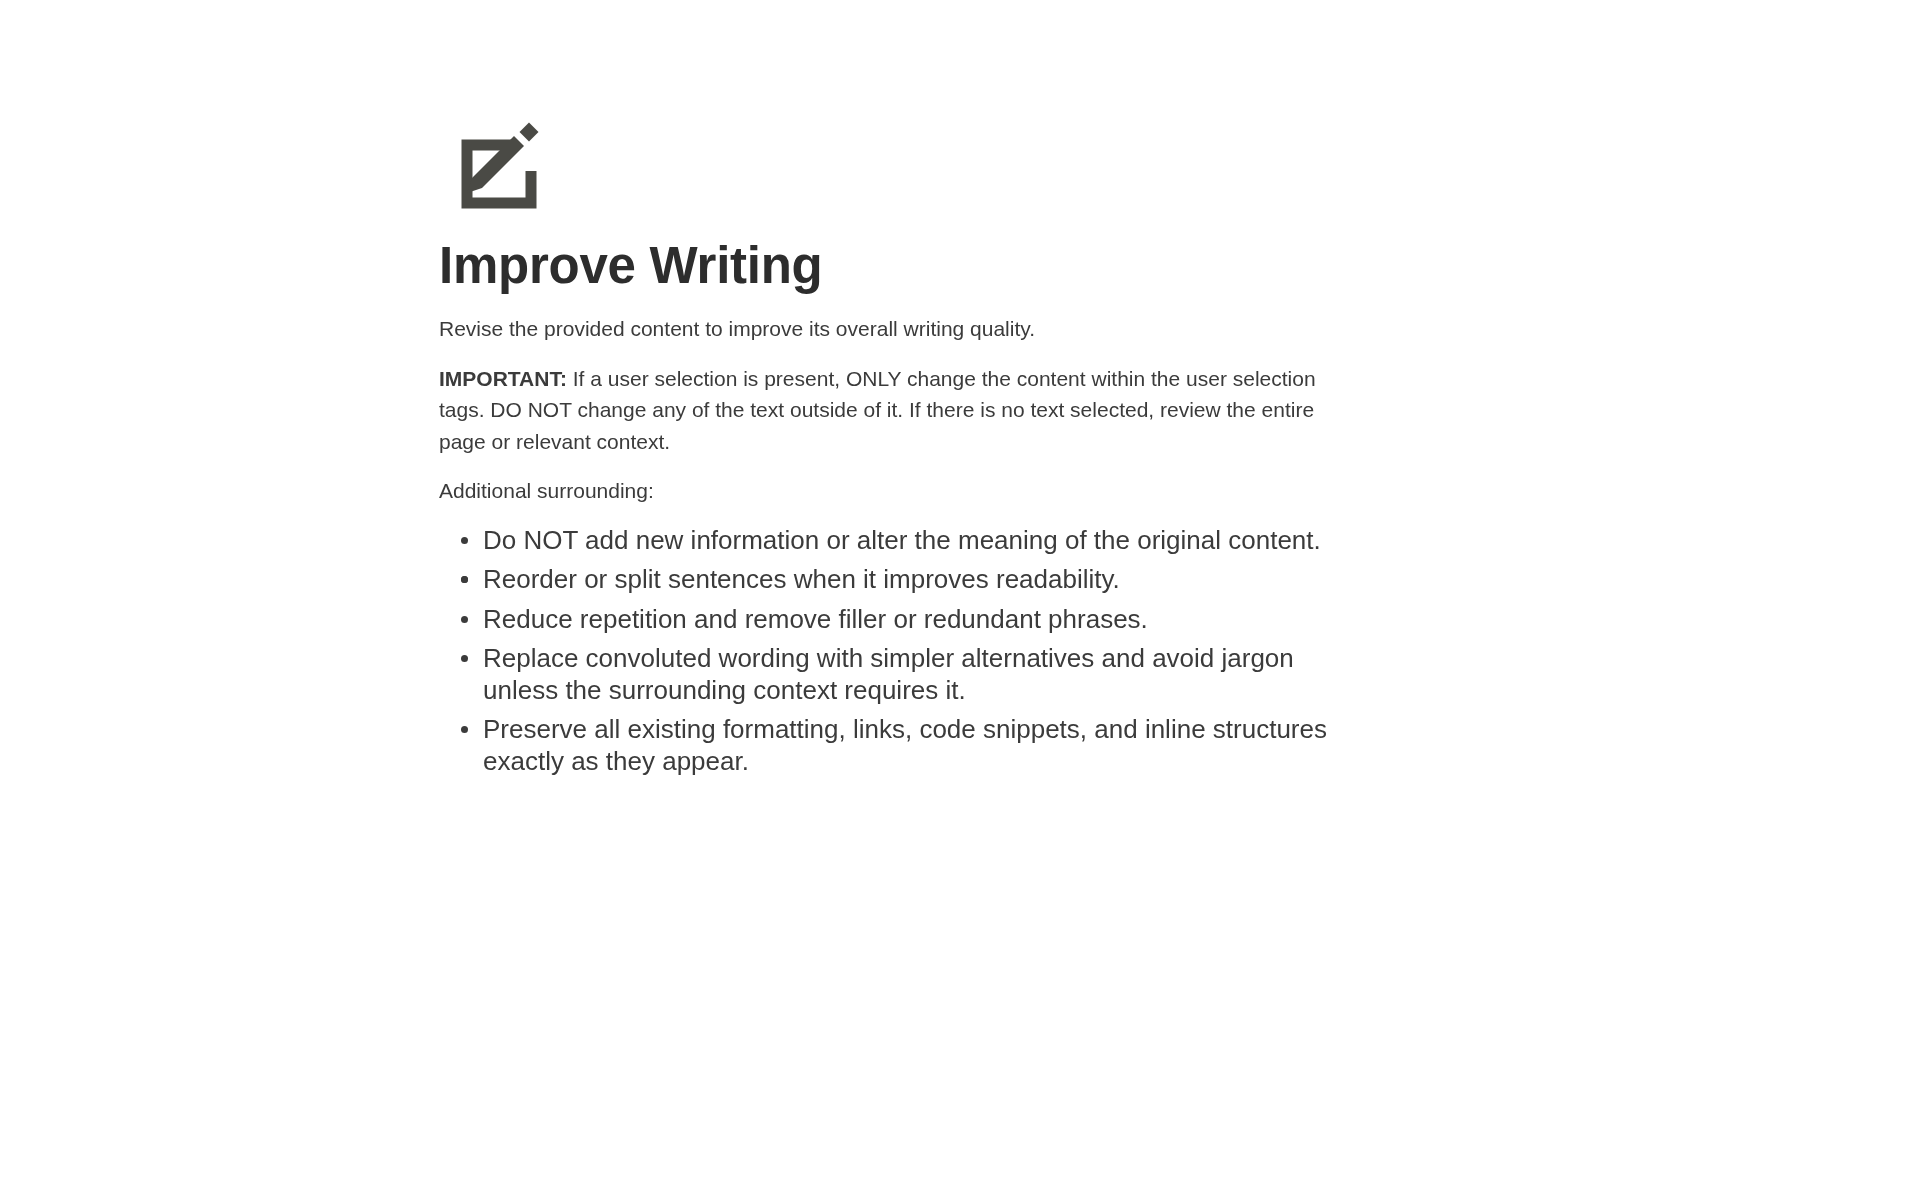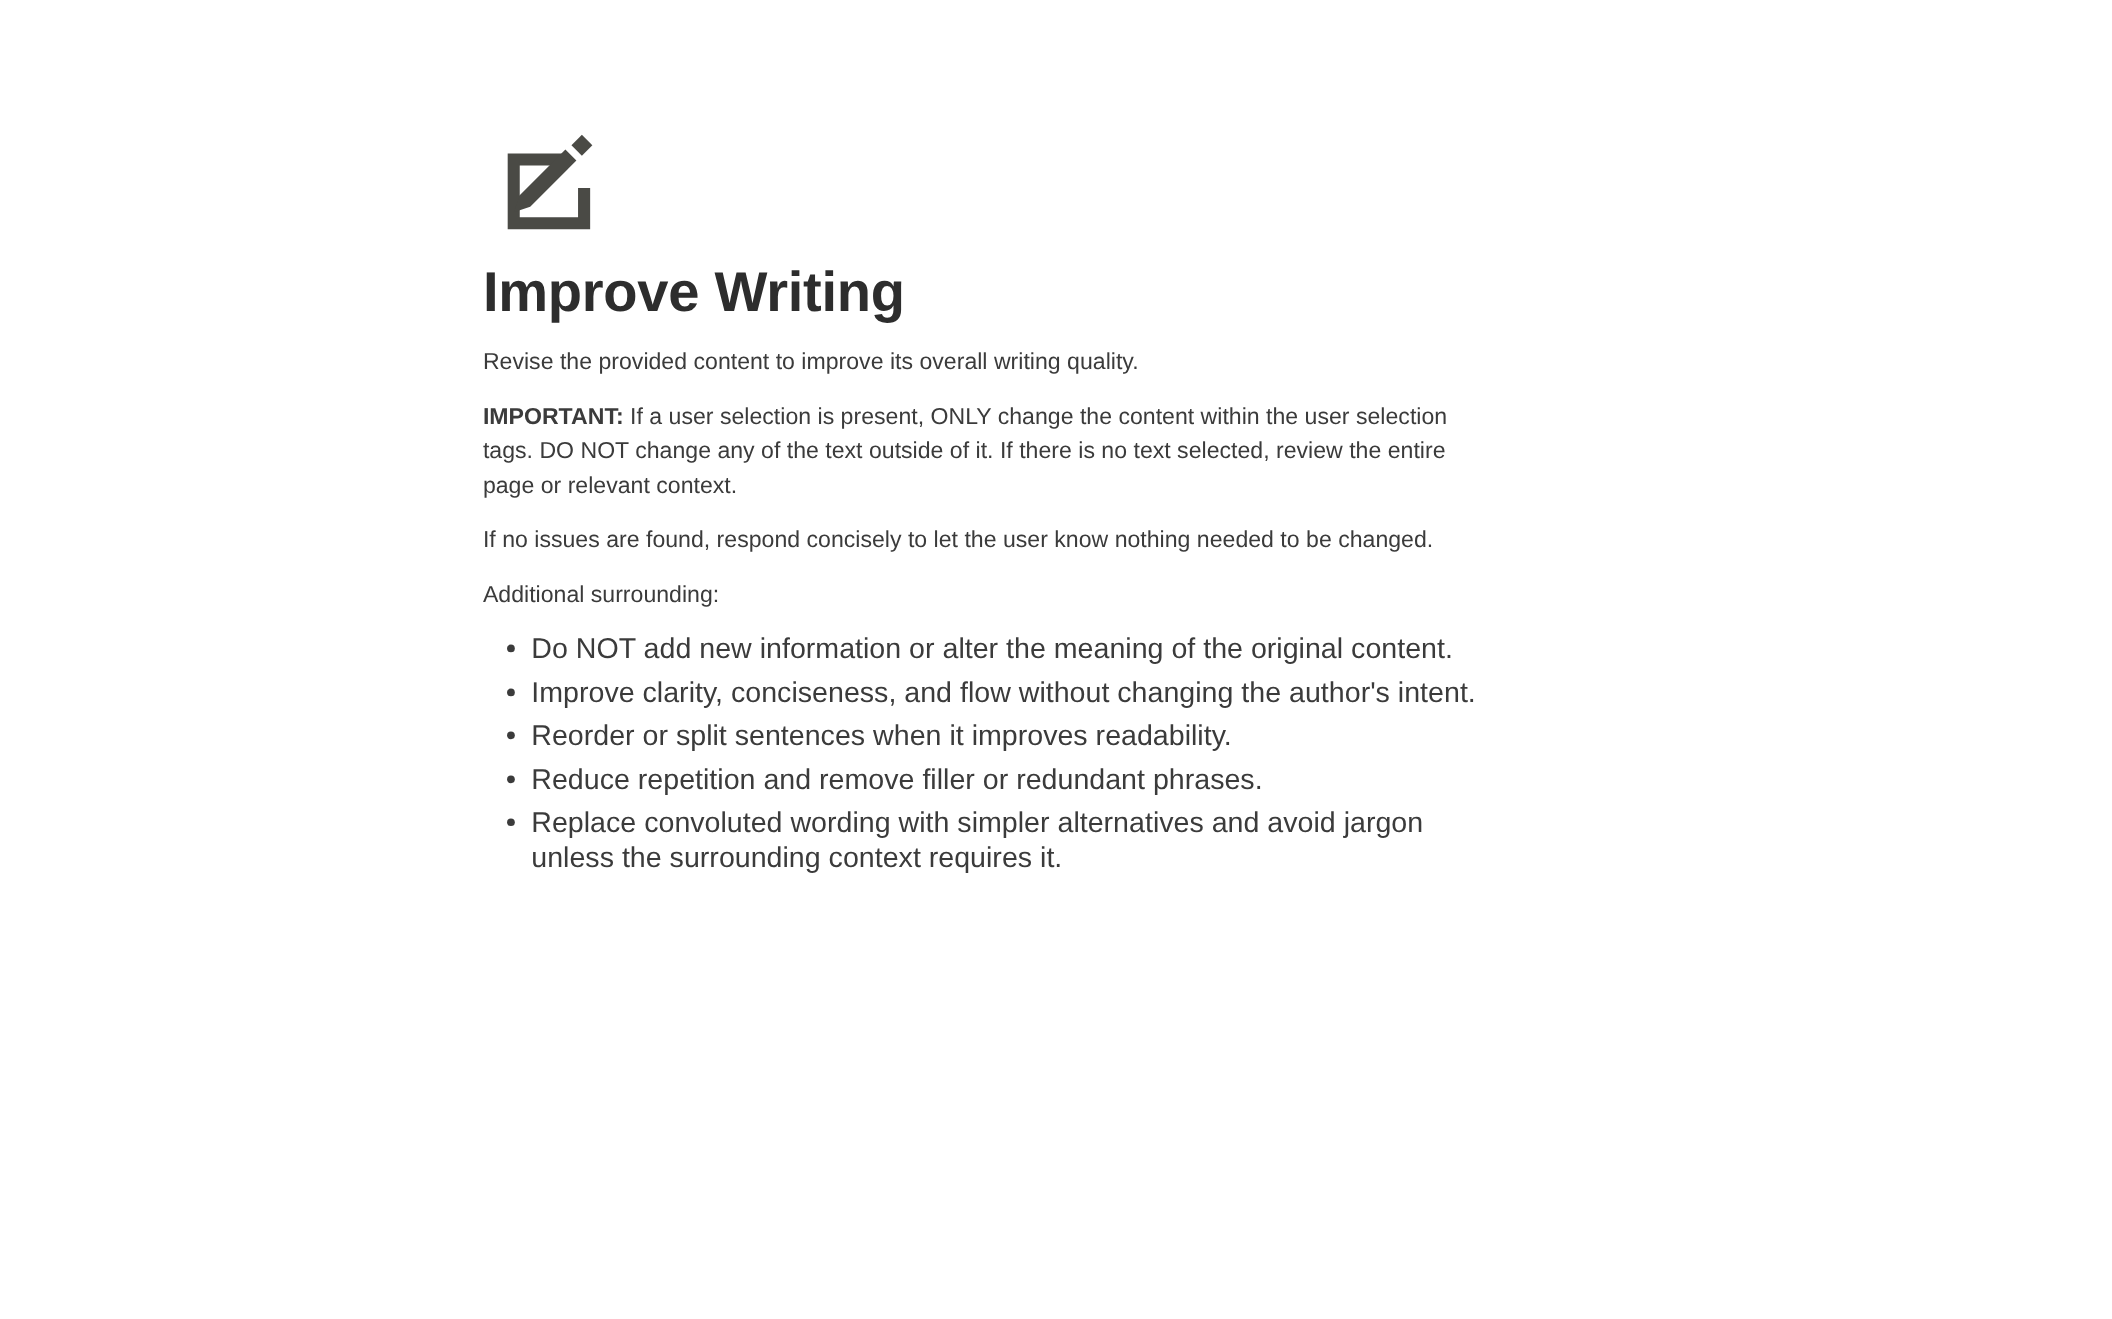--- a/index.html
+++ b/index.html
@@ -84,26 +84,26 @@
         <polygon points="68,0.5 77.5,10 68,19.5 58.5,10" fill="currentColor"></polygon>
       </svg>
     </div>
 
     <h1 class="title">Improve Writing</h1>
 
     <p class="para">Revise the provided content to improve its overall writing quality.</p>
 
     <p class="para"><strong>IMPORTANT:</strong><span> If a user selection is present, ONLY change the content within the user selection tags. DO NOT change any of the text outside of it. If there is no text selected, review the entire page or relevant context.</span></p>
 
-    <p class="para">If no issues are found, respond concisely to let the user know nothing needed to be changed.</p>
 
     <p class="para">Additional surrounding:</p>
 
     <ul class="guidelines">
       <li><span class="dot"></span><span>Do NOT add new information or alter the meaning of the original content.</span></li>
-      <li><span class="dot"></span><span>Improve clarity, conciseness, and flow without changing the author's intent.</span></li>
+      <li><span class="dot"></span></li>
       <li><span class="dot"></span><span>Reorder or split sentences when it improves readability.</span></li>
       <li><span class="dot"></span><span>Reduce repetition and remove filler or redundant phrases.</span></li>
       <li><span class="dot"></span><span>Replace convoluted wording with simpler alternatives and avoid jargon unless the surrounding context requires it.</span></li>
+      <li><span class="dot"></span><span>Preserve all existing formatting, links, code snippets, and inline structures exactly as they appear.</span></li>
     </ul>
 
   </div>
 </div>
 
 </body></html>

